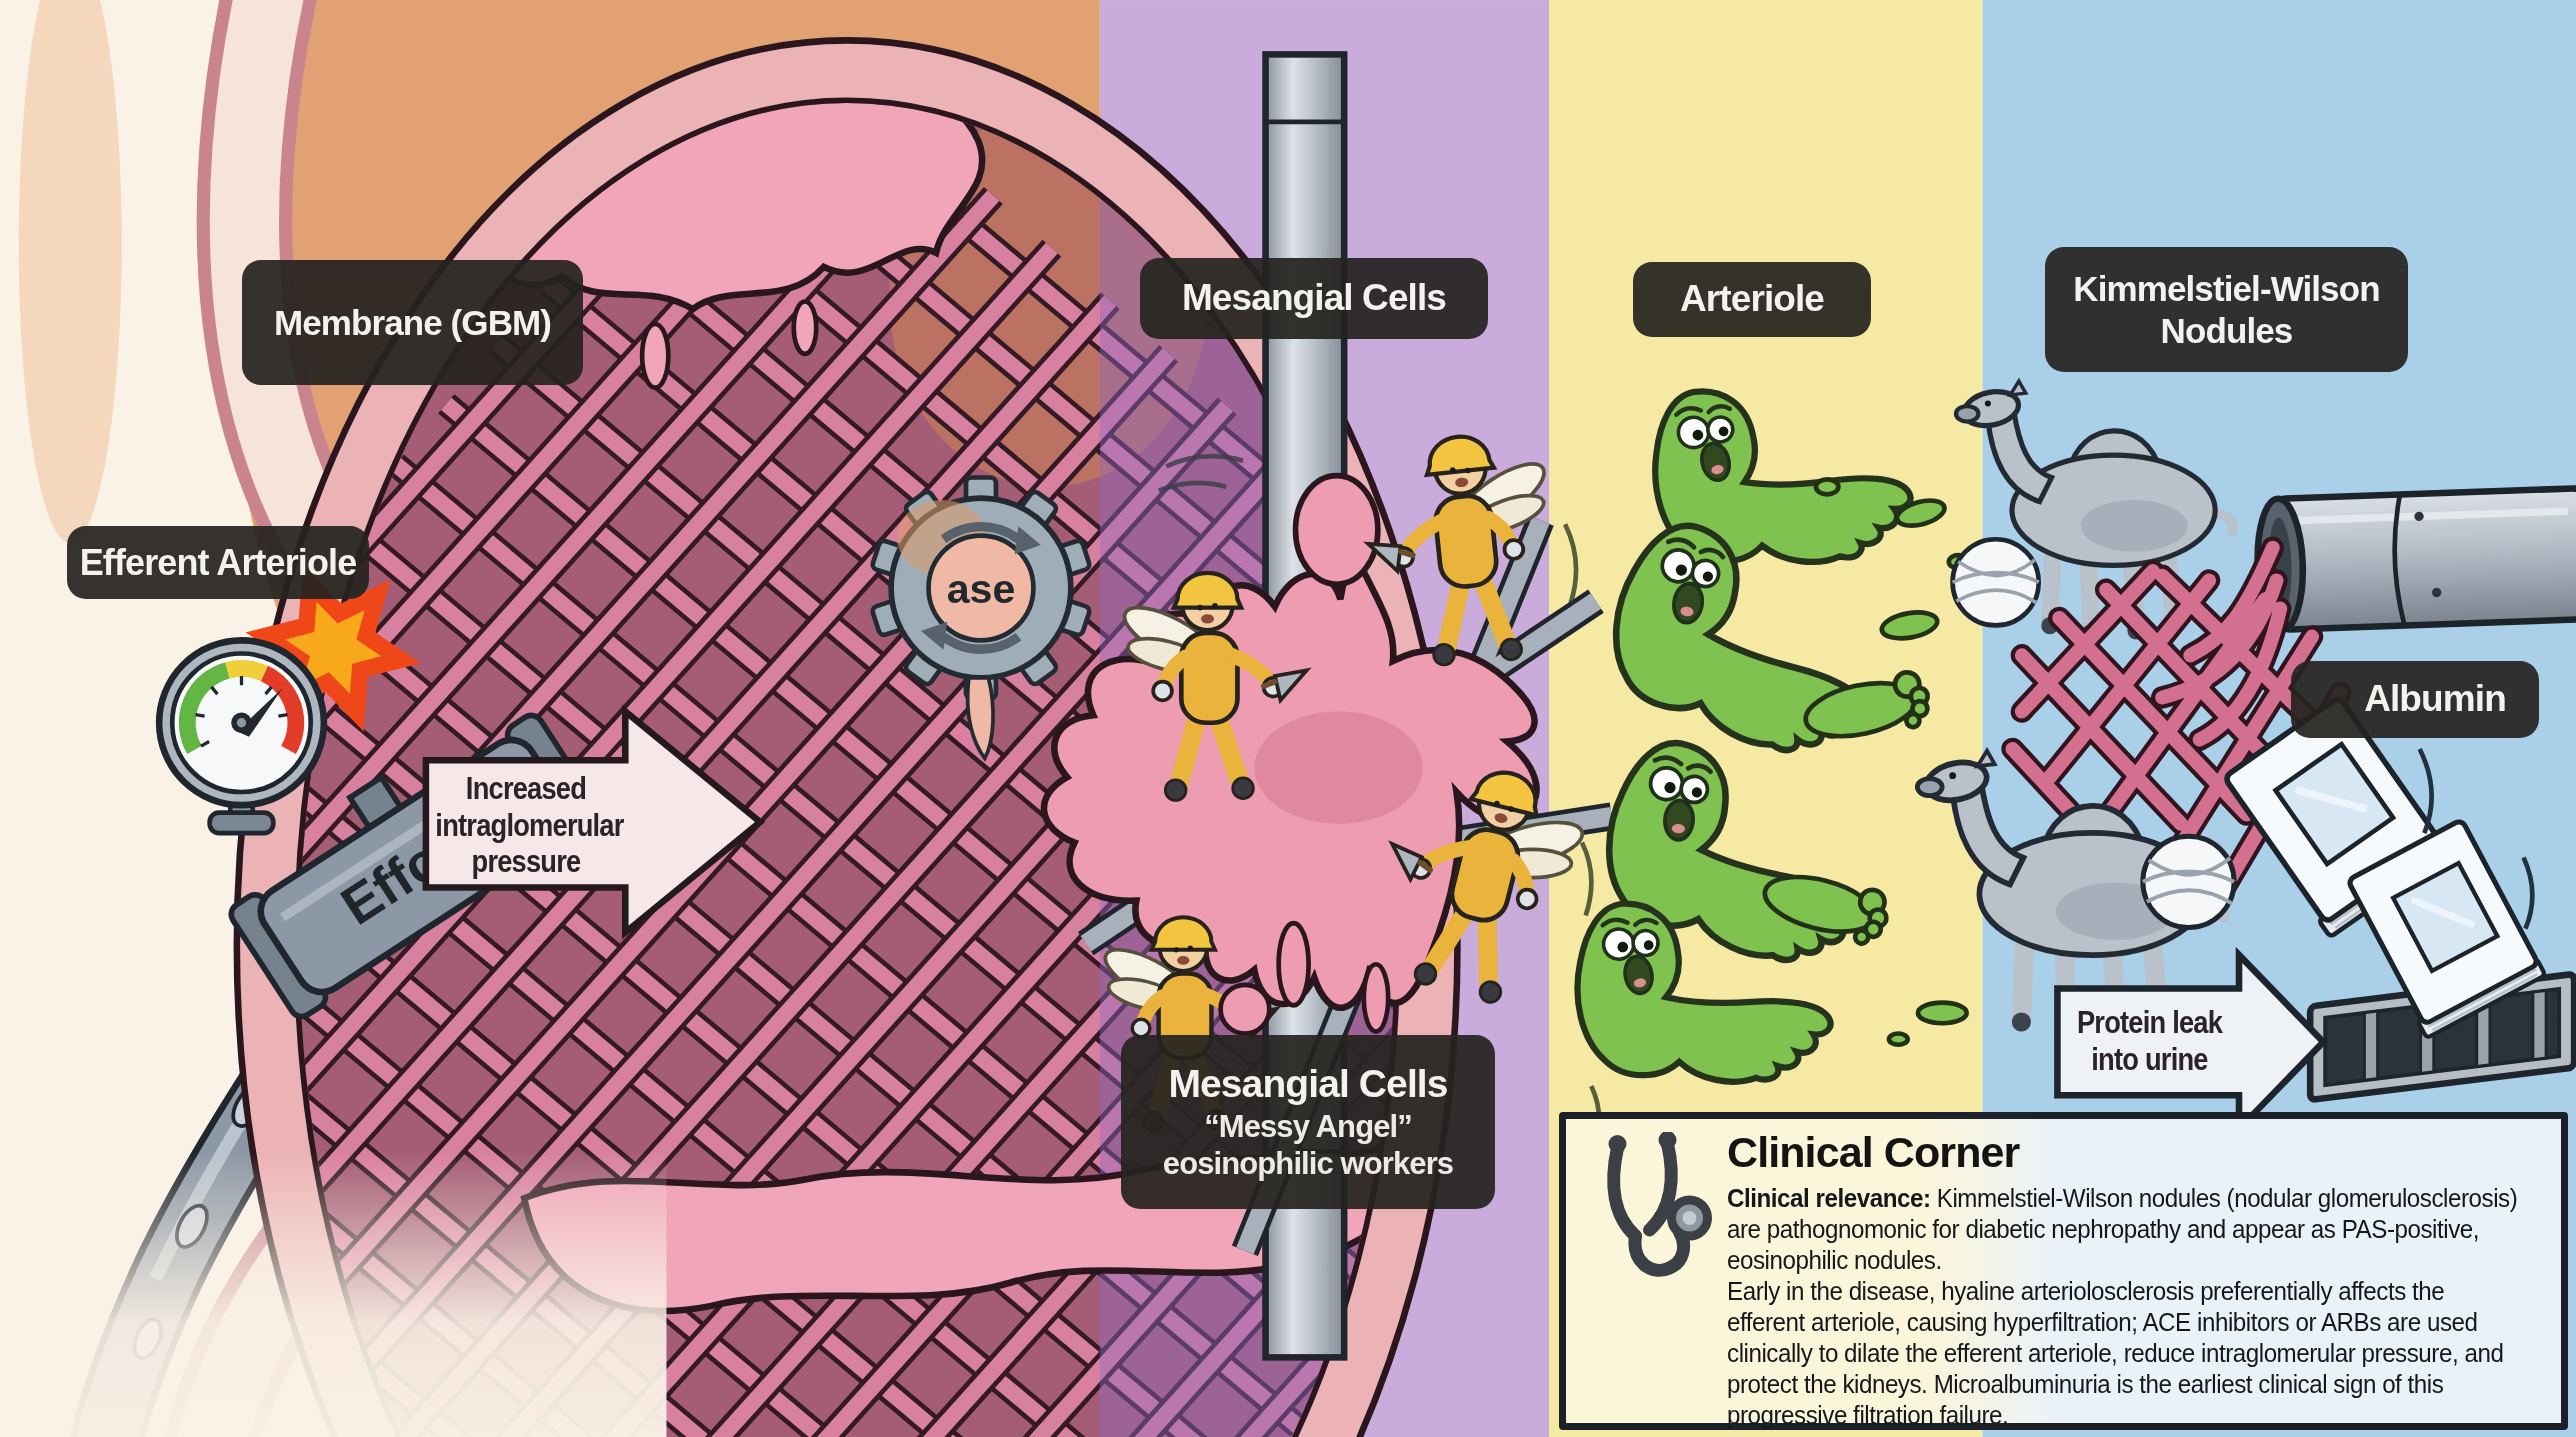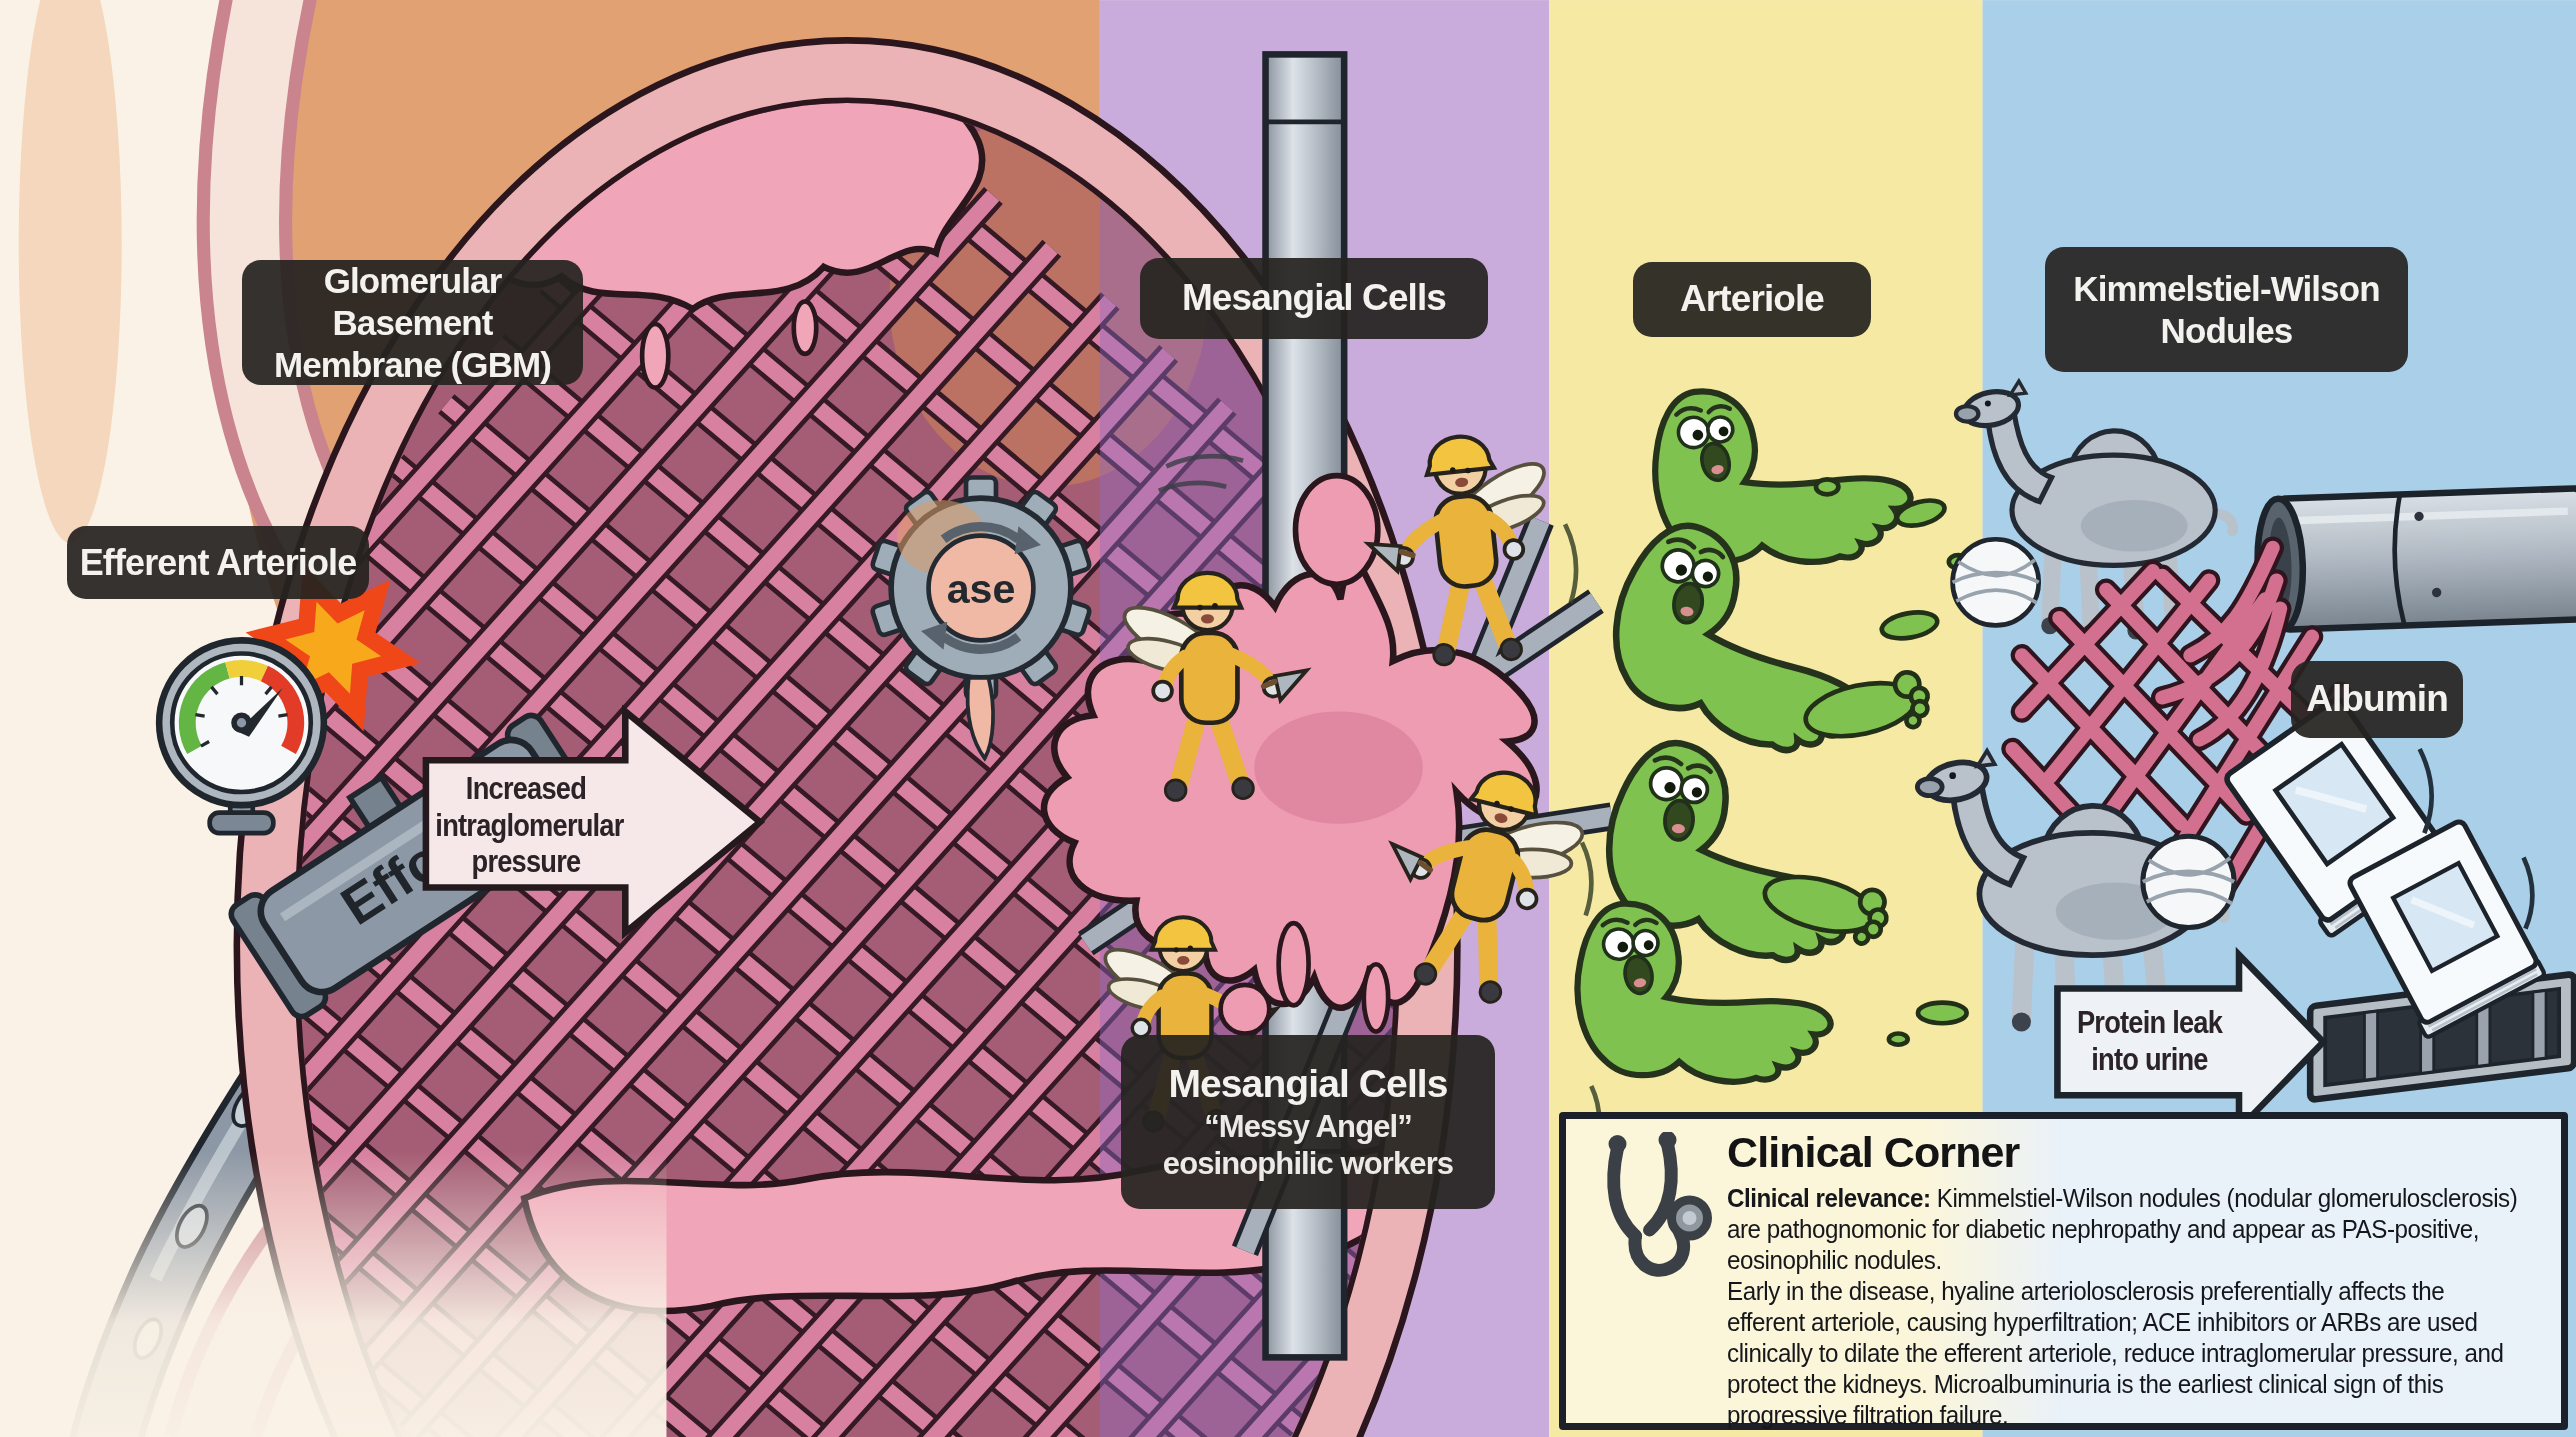--- a/index.html
+++ b/index.html
@@ -293,21 +293,20 @@
         <circle r="5" fill="#8d98a6"></circle>
   </g>
 
   <path d="M 455,812 H 668 V 760 L 812,878 L 668,996 V 948 H 455 Z" fill="#f6e7e8" stroke="#241a1e" stroke-width="7"></path>
   <path d="M 2198,1056 H 2392 V 1020 L 2482,1113 L 2392,1206 V 1170 H 2198 Z" fill="#eef2f6" stroke="#1d242c" stroke-width="7"></path>
 
   <rect x="0" y="1230" width="712" height="306" fill="url(#creamFade)"></rect>
 </svg>
 
 <div class="label" style="left:242px;top:260px;width:341px;height:125px;font-size:35px;">
-  <div class="l1">Glomerular Basement</div>
   <div class="l1">Membrane (GBM)</div>
 </div>
 
 <div class="label" style="left:67px;top:526px;width:302px;height:73px;font-size:36px;">
   <div class="l1">Efferent Arteriole</div>
 </div>
 
 <div class="label" style="left:1140px;top:258px;width:348px;height:81px;font-size:37px;">
   <div class="l1">Mesangial Cells</div>
 </div>
@@ -320,21 +319,21 @@
 
 <div class="label" style="left:1633px;top:262px;width:238px;height:75px;font-size:37px;">
   <div class="l1">Arteriole</div>
 </div>
 
 <div class="label" style="left:2045px;top:247px;width:363px;height:125px;font-size:35px;">
   <div class="l1">Kimmelstiel-Wilson</div>
   <div class="l1">Nodules</div>
 </div>
 
-<div class="label" style="left:2291px;top:661px;width:172px;height:77px;font-size:37px;">
+<div class="label" style="left:2291px;top:661px;width:208px;height:77px;font-size:37px;padding-left:40px;">
   <div class="l1">Albumin</div>
 </div>
 
 <div class="arrowtext" style="left:423px;top:771px;width:206px;font-size:31px;">
   <div>Increased</div>
   <div>intraglomerular</div>
   <div>pressure</div>
 </div>
 
 <div class="arrowtext" style="left:2056px;top:1005px;width:187px;font-size:31px;">

